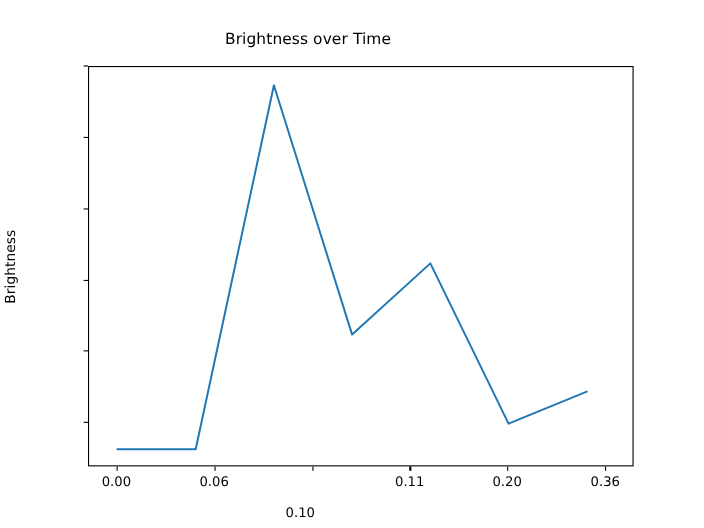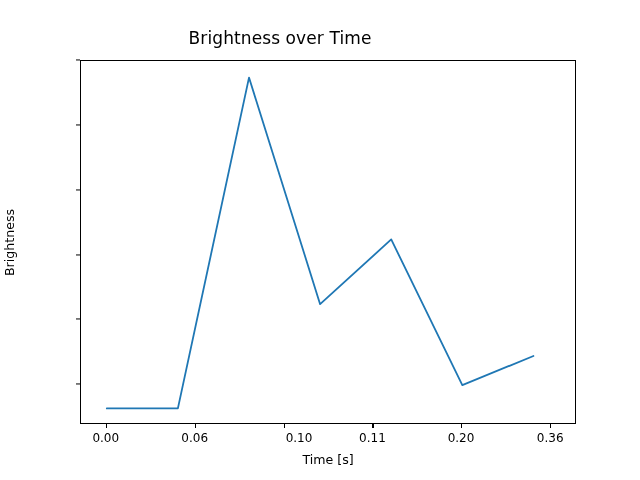--- a/index.html
+++ b/index.html
@@ -18,21 +18,21 @@
     width: 640px;
     height: 480px;
     background: #ffffff;
   }
   #chart-title {
     position: absolute;
     left: 0;
     top: 28px;
     width: 560px;
     text-align: center;
-    font-size: 17px;
+    font-size: 14px;
     color: #000000;
     letter-spacing: 0.1px;
   }
   
   #plot-area {
     position: absolute;
     left: 80px;
     top: 60px;
     width: 496px;
     height: 364px;
@@ -103,35 +103,34 @@
 <body>
 
 <div id="figure">
 
   <div id="chart-title">Brightness over Time</div>
 
   <div id="ylabel">
     <span>Brightness</span>
   </div>
 
-  <div id="xlabel">Time [s]</div>
 
   <div id="ytick-labels"></div>
   <div id="ytick-marks">
       <div class="ytick-mark" style="top: 384.117px;"></div>
       <div class="ytick-mark" style="top: 319.371px;"></div>
       <div class="ytick-mark" style="top: 254.625px;"></div>
       <div class="ytick-mark" style="top: 189.88px;"></div>
       <div class="ytick-mark" style="top: 125.134px;"></div>
       <div class="ytick-mark" style="top: 60.3885px;"></div>
     </div>
   <div id="xtick-labels">
       <div class="xtick-label" style="left: 105.778px;">0.00</div>
       <div class="xtick-label" style="left: 194.667px;">0.06</div>
-      <div class="xtick-label" style="left: 299px;">0.10</div>
+      <div class="xtick-label" style="left: 273px; margin-top: 28px;">0.10</div>
       <div class="xtick-label" style="left: 372.444px;">0.11</div>
       <div class="xtick-label" style="left: 461px;">0.20</div>
       <div class="xtick-label" style="left: 550.222px;">0.36</div>
     </div>
   <div id="xtick-marks">
       <div class="xtick-mark" style="left: 105.778px;"></div>
       <div class="xtick-mark" style="left: 194.667px;"></div>
       <div class="xtick-mark" style="left: 283.556px;"></div>
       <div class="xtick-mark" style="left: 372.444px;"></div>
       <div class="xtick-mark" style="left: 461.333px;"></div>

